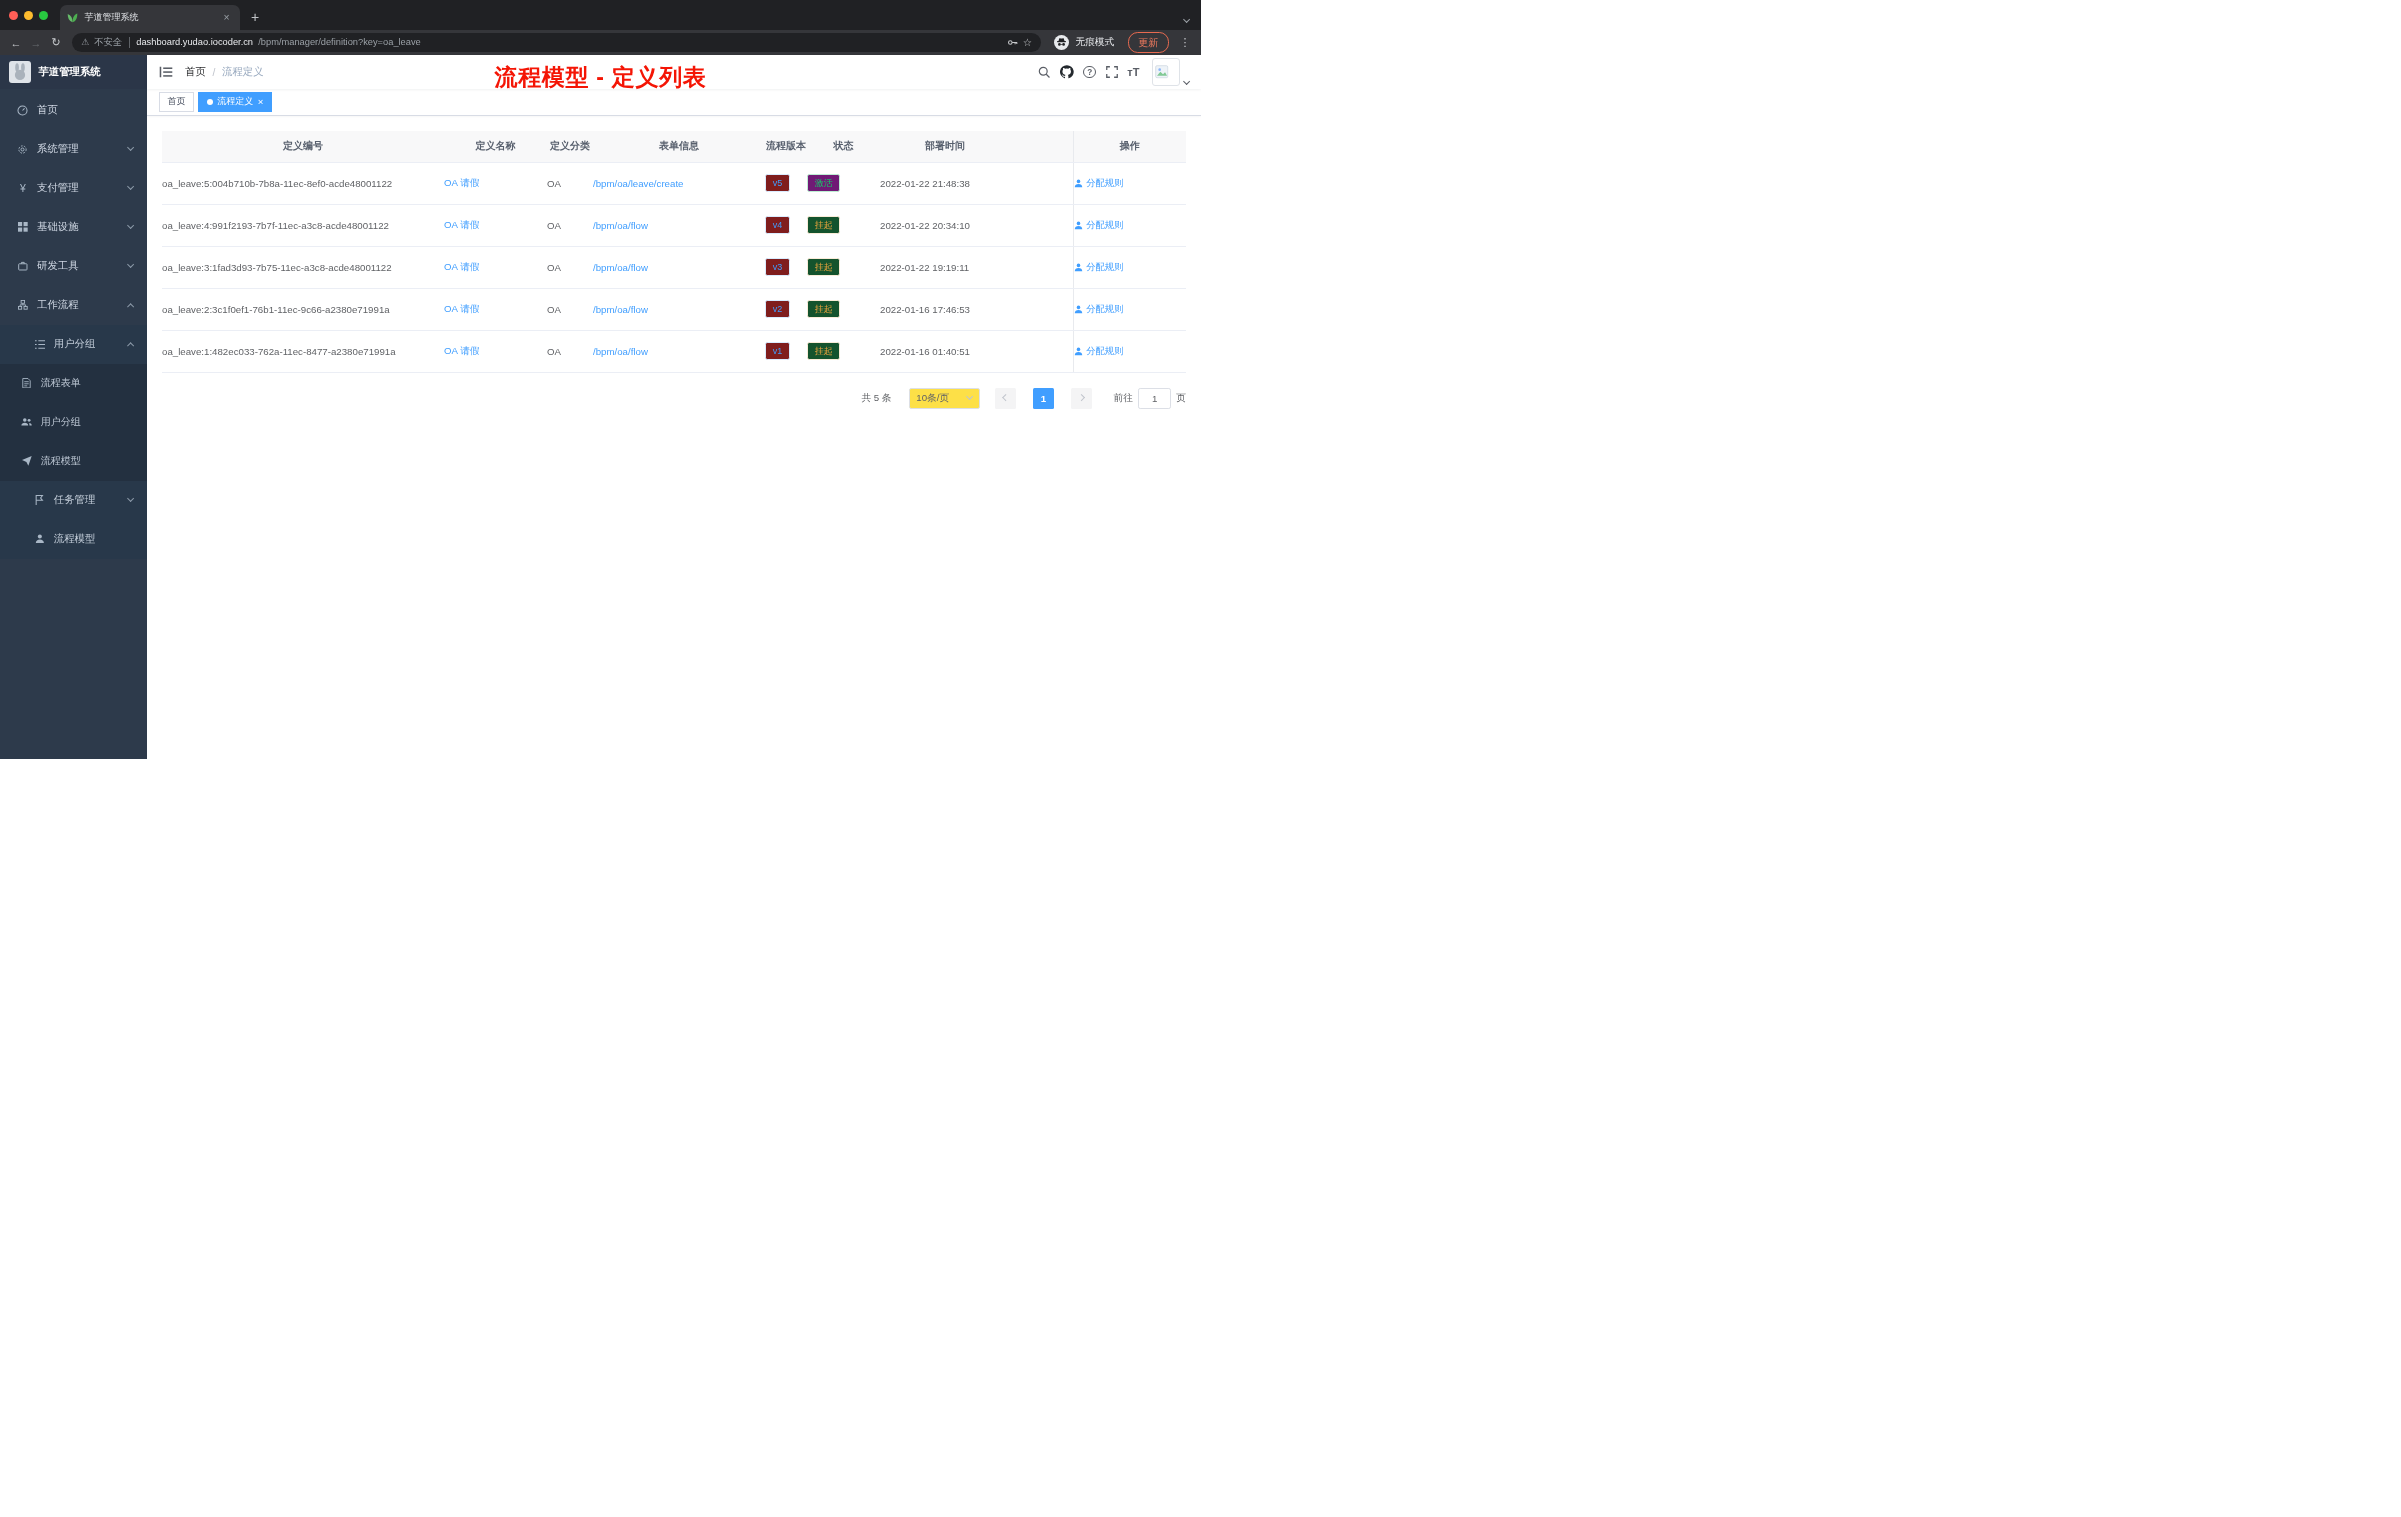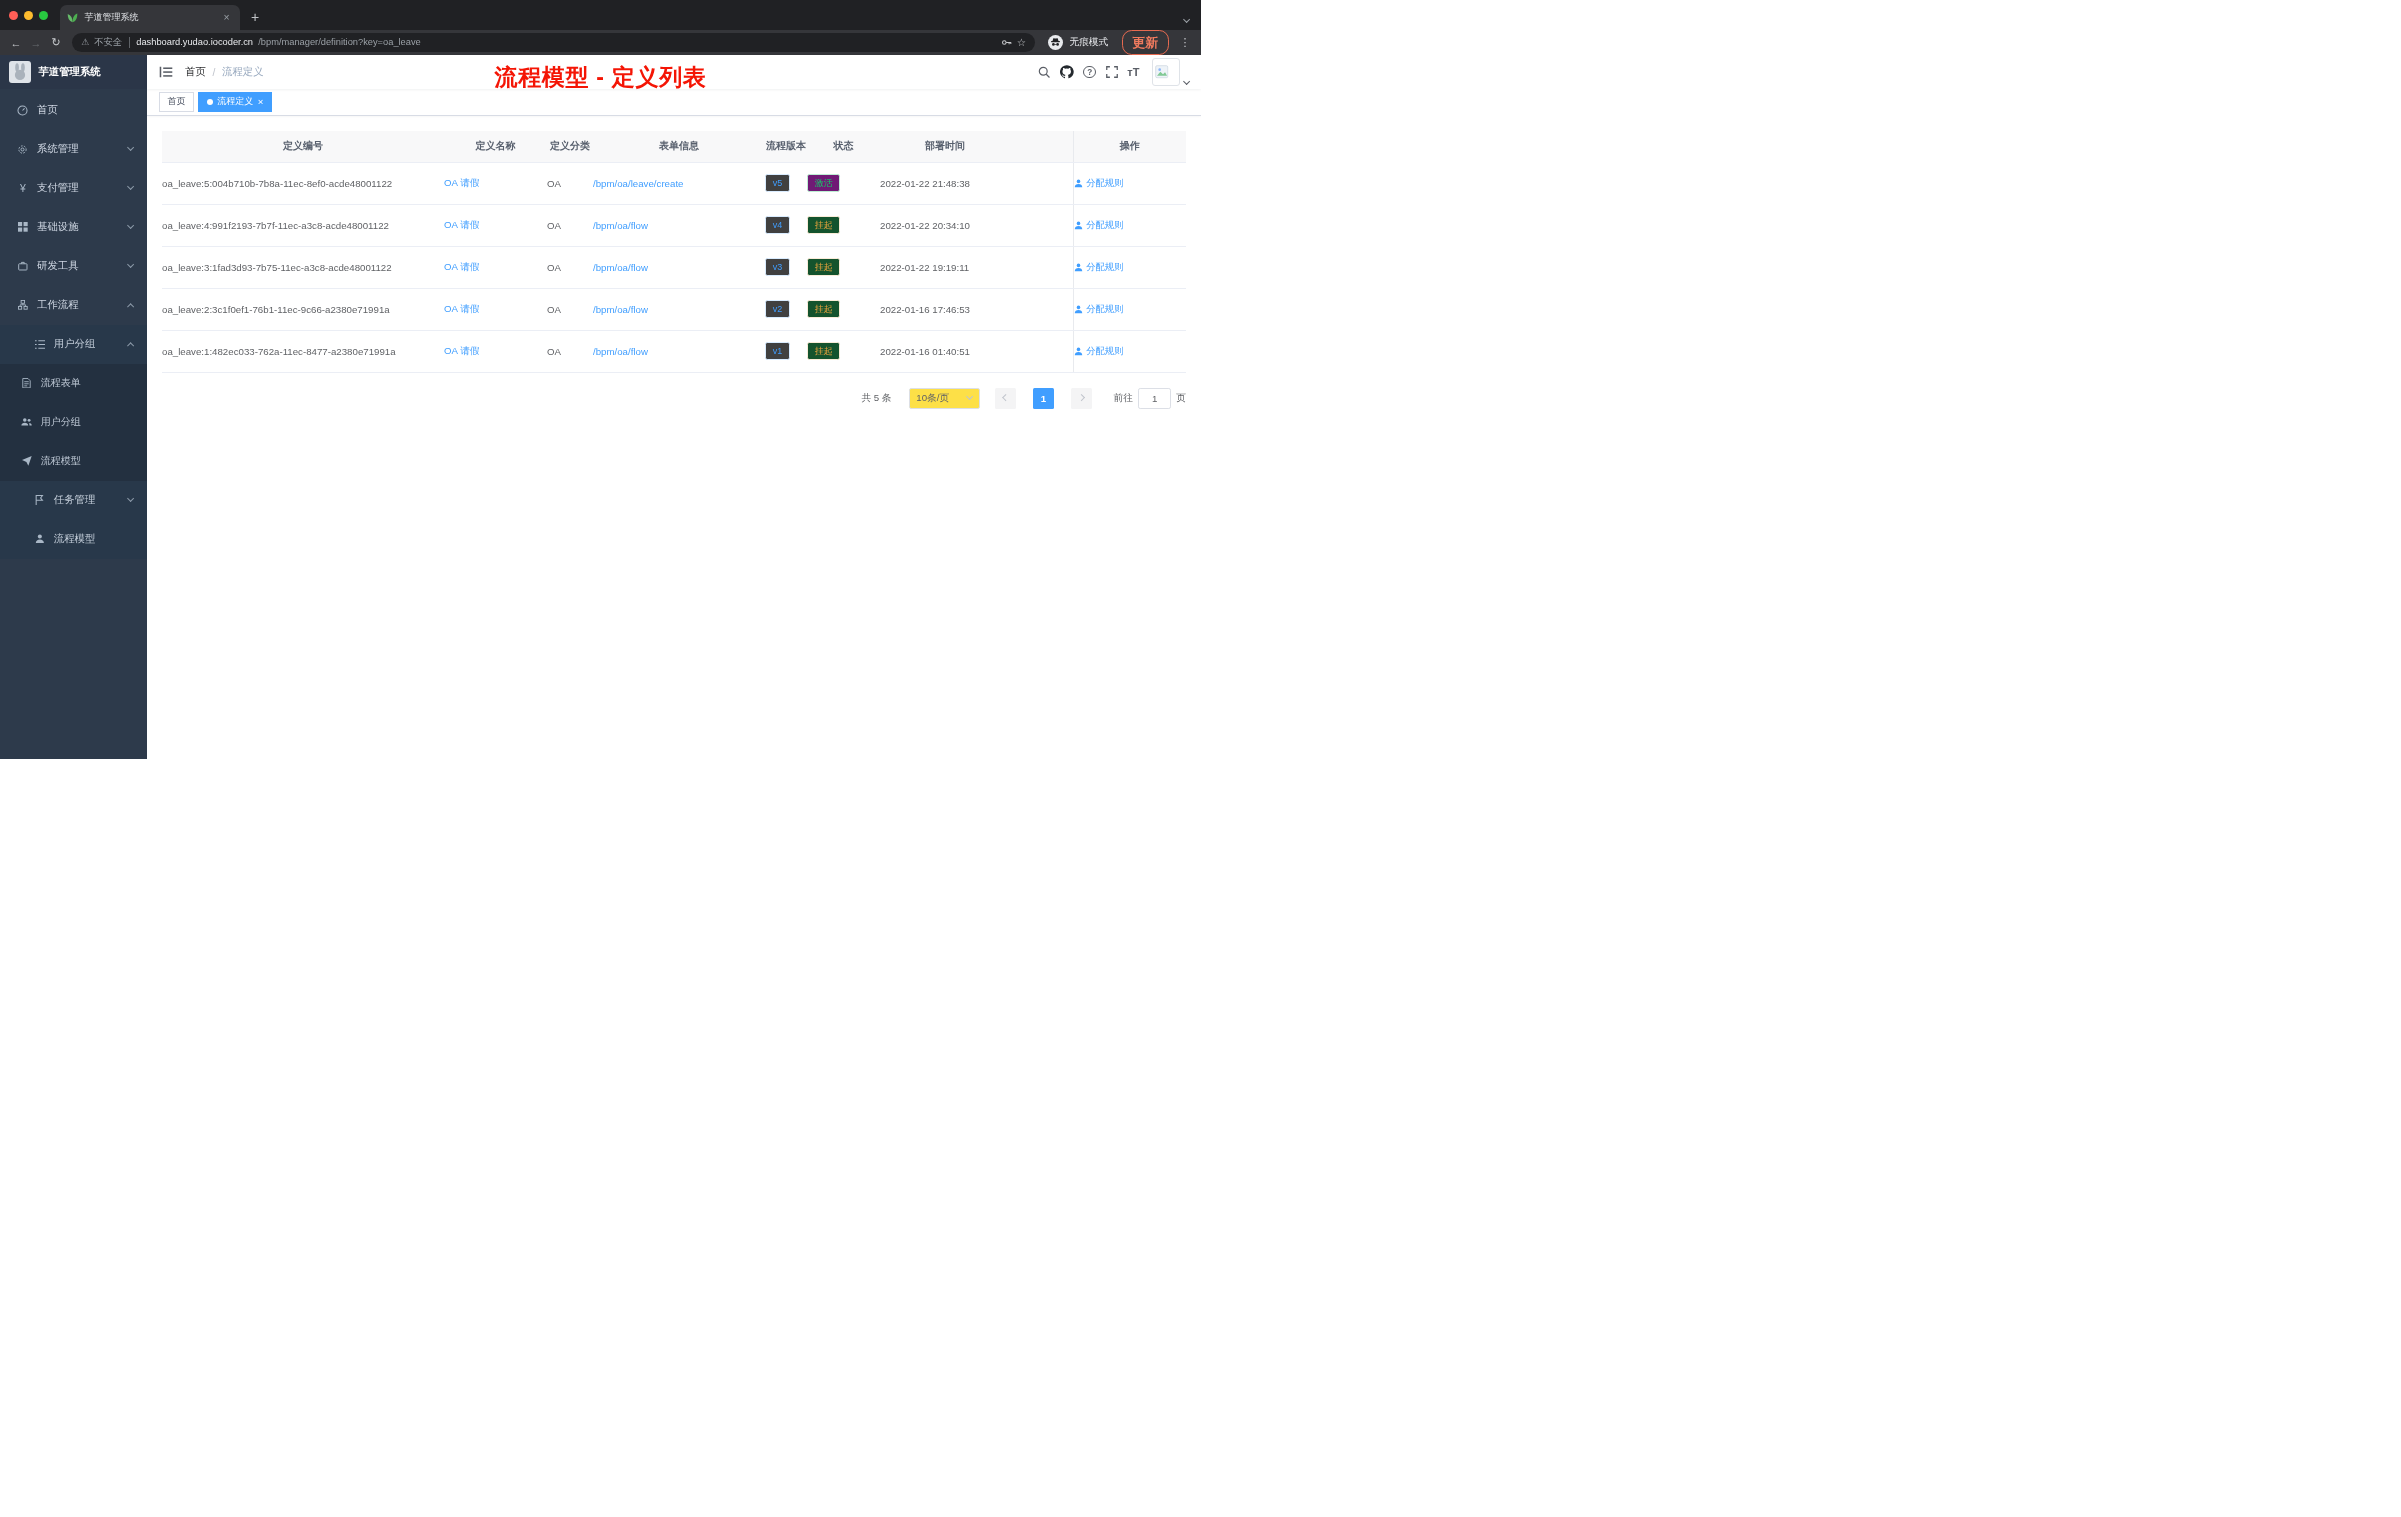--- a/index.html
+++ b/index.html
@@ -20,21 +20,21 @@
   .navbtn{width:20px;height:20px;display:flex;align-items:center;justify-content:center;color:#c7cacd;font-size:11px;border-radius:50%}
   .navbtn.fwd{color:#696d71}
   .omnibox{flex:1;height:19.3px;background:#202124;border-radius:9.7px;margin:0 6px;display:flex;align-items:center;padding:0 9px;gap:5.2px;font-size:9.3px;color:#9aa0a6}
   .omni-warning{color:#9aa0a6;font-size:9px}
   .omni-divider{width:0.7px;height:10.4px;background:#5f6368;margin:0 1.5px}
   .omni-host{color:#e8eaed}
   .omni-path{color:#9aa0a6}
   .omni-spacer{flex:1}
   .omni-star{color:#c7cacd;font-size:10.4px}
   .incog{display:flex;align-items:center;gap:6px;color:#e8eaed;font-size:9.7px;margin:0 7.4px}
-  .update-pill{border:0.7px solid #e76a50;color:#ef7a5e;font-size:13px;border-radius:9.7px;padding:2.2px 9.7px;margin:0 6px;font-weight:700}
+  .update-pill{border:0.7px solid #e76a50;color:#ef7a5e;font-size:10px;border-radius:9.7px;padding:2.2px 9.7px;margin:0 6px;font-weight:400}
   .kebab{color:#c7cacd;margin:0 4.5px;font-size:11px}
 
   
   .app{display:flex;height:704px}
   .sidebar{width:147px;background:#2d3a4b;flex-shrink:0;overflow:hidden}
   .logo-row{height:34px;display:flex;align-items:center;gap:7.4px;padding:0 9px;background:#2b3648}
   .logo-title{color:#fff;font-weight:700;font-size:10.4px;white-space:nowrap}
   .menu{padding-top:1.5px}
   .mi{height:39px;display:flex;align-items:center;gap:7.4px;padding:0 12px 0 16.3px;font-size:10.4px;color:#cfd7e3;cursor:pointer;position:relative;white-space:nowrap}
   .mi .mic{width:13.4px;display:flex;justify-content:center;align-items:center;color:#a9b7c6;font-size:10.4px}
@@ -70,21 +70,21 @@
   .tag-dot{width:6px;height:6px;border-radius:50%;background:#fff;display:inline-block}
   .tag-close{font-size:9.7px;line-height:1}
 
   .content{flex:1;padding:15px 15px;background:#fff;overflow:hidden}
   table.def{width:100%;border-collapse:collapse;table-layout:fixed;font-size:9.7px;color:#606266}
   table.def th{background:#f8f8f9;height:31px;font-weight:700;color:#58606e;font-size:10px;border-bottom:0.7px solid #ebeef5;text-align:center}
   table.def td{height:42px;border-bottom:0.7px solid #ebeef5;vertical-align:middle;overflow:hidden;white-space:nowrap}
   .bl{border-left:0.7px solid #e8eaee}
   a.link{color:#409eff;text-decoration:none;cursor:pointer}
   .tag-mini{display:inline-block;padding:2.2px 6.7px;font-size:9px;border-radius:2.2px;border:0.7px solid transparent;line-height:1.2}
-  .ver{background:#404040;border-color:#d9ecff;color:#409eff}
+  .ver{background:#7f1d1d;border-color:#d9ecff;color:#409eff}
   .t-active{background:#701a75;border-color:#bdeed3;color:#13ce66}
   .t-suspended{background:#14532d;border-color:#faecd8;color:#e6a23c}
   .op-link{display:inline-flex;align-items:center;gap:3.7px;color:#409eff;font-size:9.3px;text-decoration:none;cursor:pointer}
 
   .pagination{display:flex;align-items:center;justify-content:flex-end;margin-top:15px;gap:14px;font-size:9.7px;color:#606266}
   .ptotal{margin-right:3px}
   .psel{position:relative;width:71px;height:21px;border:0.7px solid #dcdfe6;border-radius:2.2px;display:flex;align-items:center;padding:0 18px 0 6.7px;background:#fde047;cursor:pointer}
   .psel .chev{position:absolute;right:6.7px;top:50%;color:#c0c4cc}
   .pbtn{width:21px;height:21px;background:#f4f4f5;border-radius:1.5px;display:flex;align-items:center;justify-content:center;color:#c0c4cc;cursor:pointer;margin:0 1.5px}
   .pbtn .chev{margin:0}

